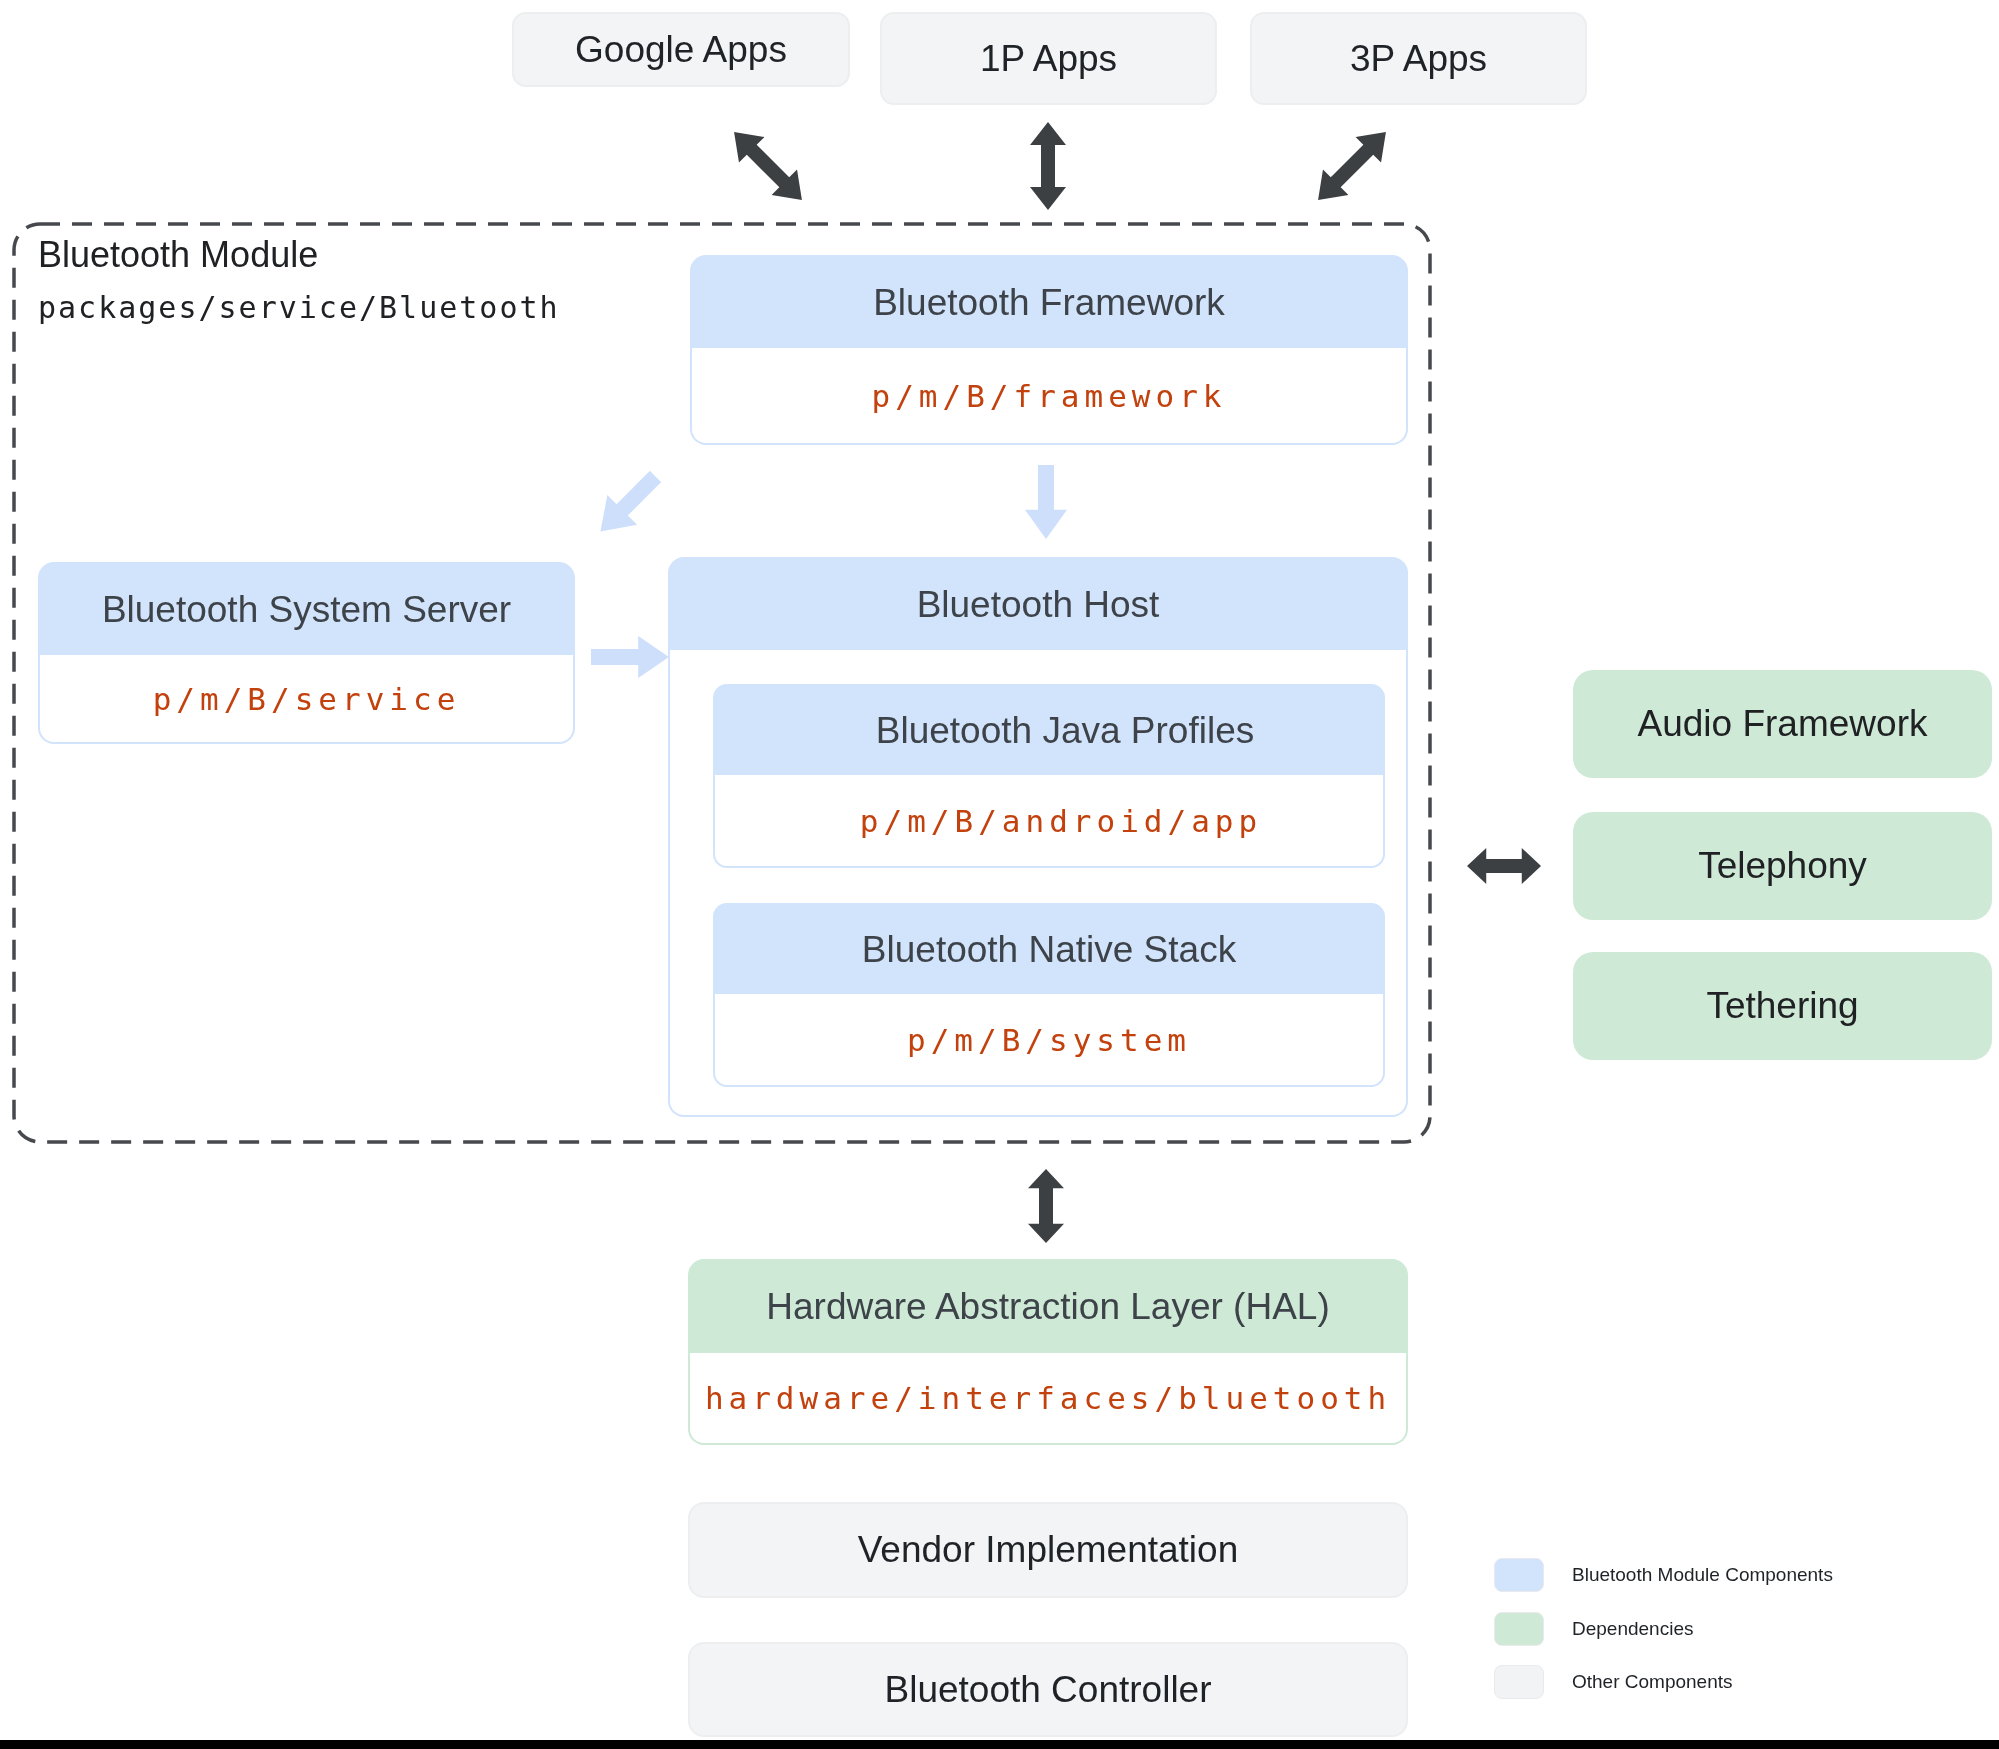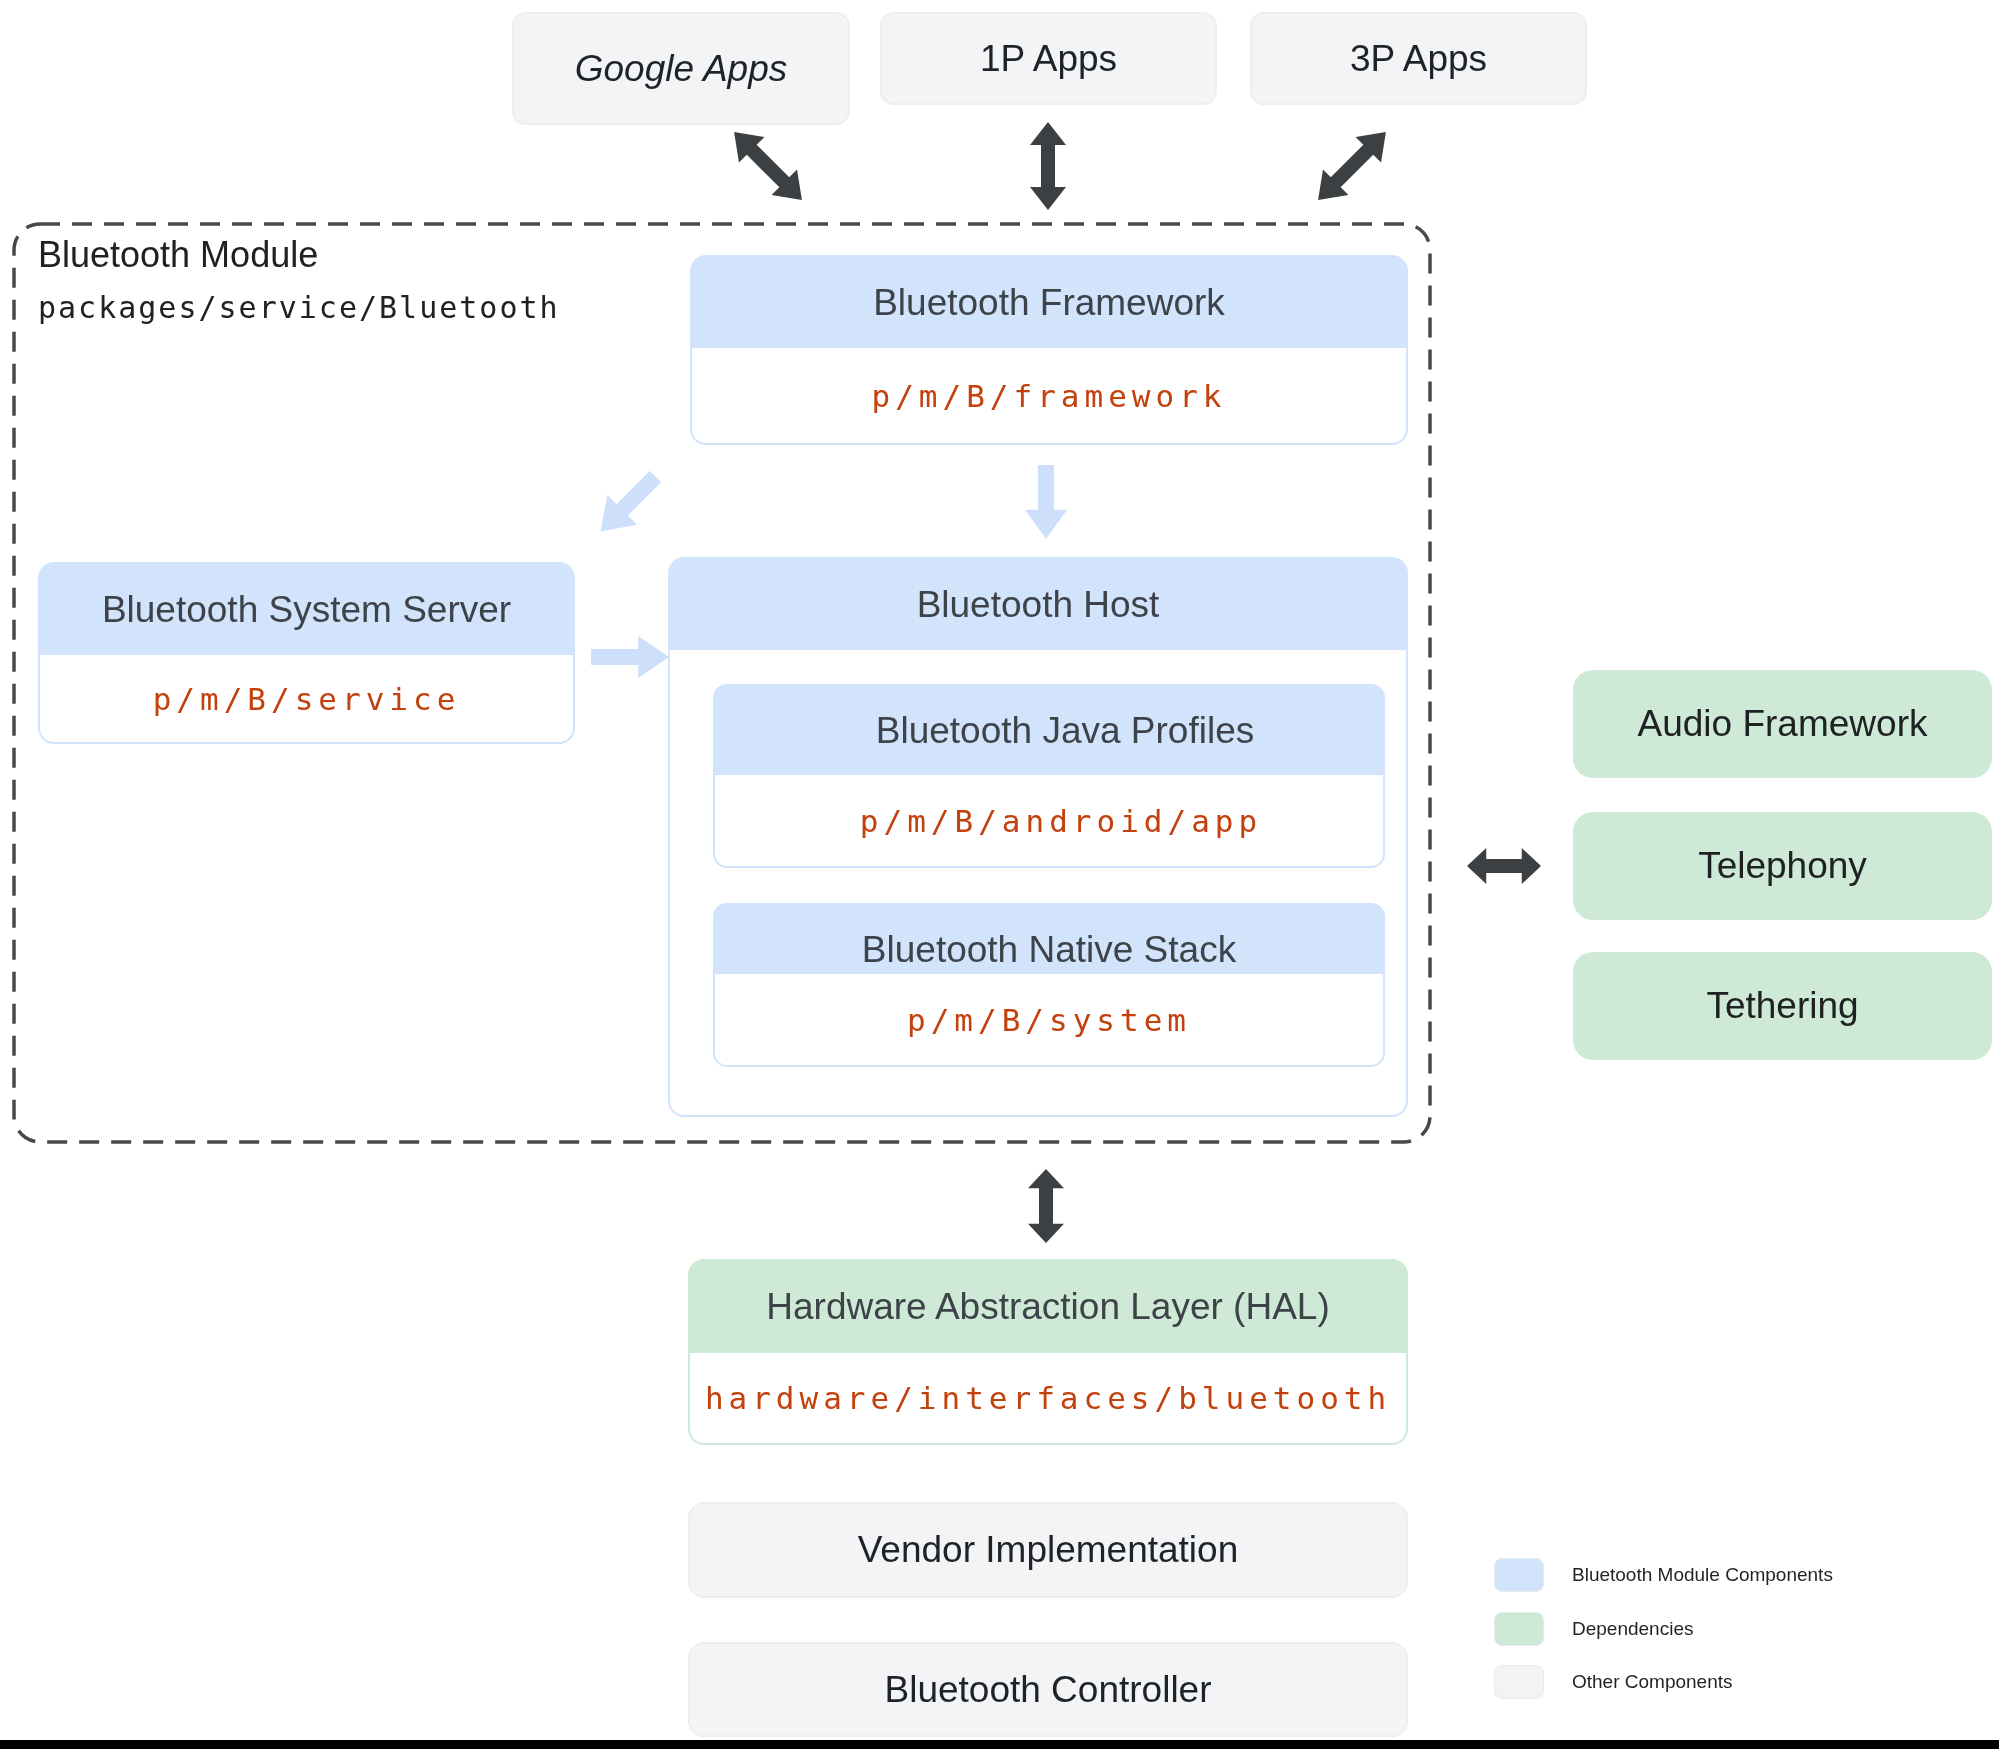--- a/index.html
+++ b/index.html
@@ -41,21 +41,21 @@
             letter-spacing:2px;color:#202124;}
 
   .legend-swatch{border-radius:8px;border:1px solid #e8eaed;}
   .legend-label{font-size:19px;color:#1f2327;display:flex;align-items:center;}
 
   .bottom-edge{background:#000;}
 </style>
 </head>
 <body>
 
-<div class="abs pill" style="left:512px;top:12px;width:338px;height:113px;font-style:italic;">Google Apps</div>
+<div class="abs pill" style="left:512px;top:12px;width:338px;height:75px;">Google Apps</div>
 <div class="abs pill" style="left:880px;top:12px;width:337px;height:93px;">1P Apps</div>
 <div class="abs pill" style="left:1250px;top:12px;width:337px;height:93px;">3P Apps</div>
 
 <div class="abs arrow" style="left:748px;top:118px;width:40px;height:96px;transform:rotate(-45deg);">
   <svg viewBox="0 0 40 100" preserveAspectRatio="none">
       <path fill="currentColor" d="M20 0 L38 26 L27 26 L27 74 L38 74 L20 100 L2 74 L13 74 L13 26 L2 26 Z"></path>
     </svg>
 </div>
 <div class="abs arrow" style="left:1028px;top:122px;width:40px;height:88px;">
   <svg viewBox="0 0 40 100" preserveAspectRatio="none">
@@ -105,21 +105,21 @@
 <div class="abs split" style="left:668px;top:557px;width:740px;height:560px;">
   <div class="hd" style="height:95px;">Bluetooth Host</div>
   <div class="bd" style="height:465px;"></div>
 </div>
 
 <div class="abs split" style="left:713px;top:684px;width:672px;height:184px;">
   <div class="hd" style="height:93px;border-radius:14px 14px 0 0;padding-left:32px;">Bluetooth Java Profiles</div>
   <div class="bd" style="height:91px;border-radius:0 0 14px 14px;padding-left:24px;">p/m/B/android/app</div>
 </div>
 
-<div class="abs split" style="left:713px;top:903px;width:672px;height:164px;">
+<div class="abs split" style="left:713px;top:903px;width:672px;height:184px;">
   <div class="hd" style="height:93px;border-radius:14px 14px 0 0;">Bluetooth Native Stack</div>
   <div class="bd" style="height:91px;border-radius:0 0 14px 14px;">p/m/B/system</div>
 </div>
 
 <div class="abs dep" style="left:1573px;top:670px;width:419px;height:108px;">Audio Framework</div>
 <div class="abs dep" style="left:1573px;top:812px;width:419px;height:108px;">Telephony</div>
 <div class="abs dep" style="left:1573px;top:952px;width:419px;height:108px;">Tethering</div>
 
 <div class="abs arrow" style="left:1484px;top:829px;width:40px;height:74px;transform:rotate(90deg);">
   <svg viewBox="0 0 40 100" preserveAspectRatio="none">

